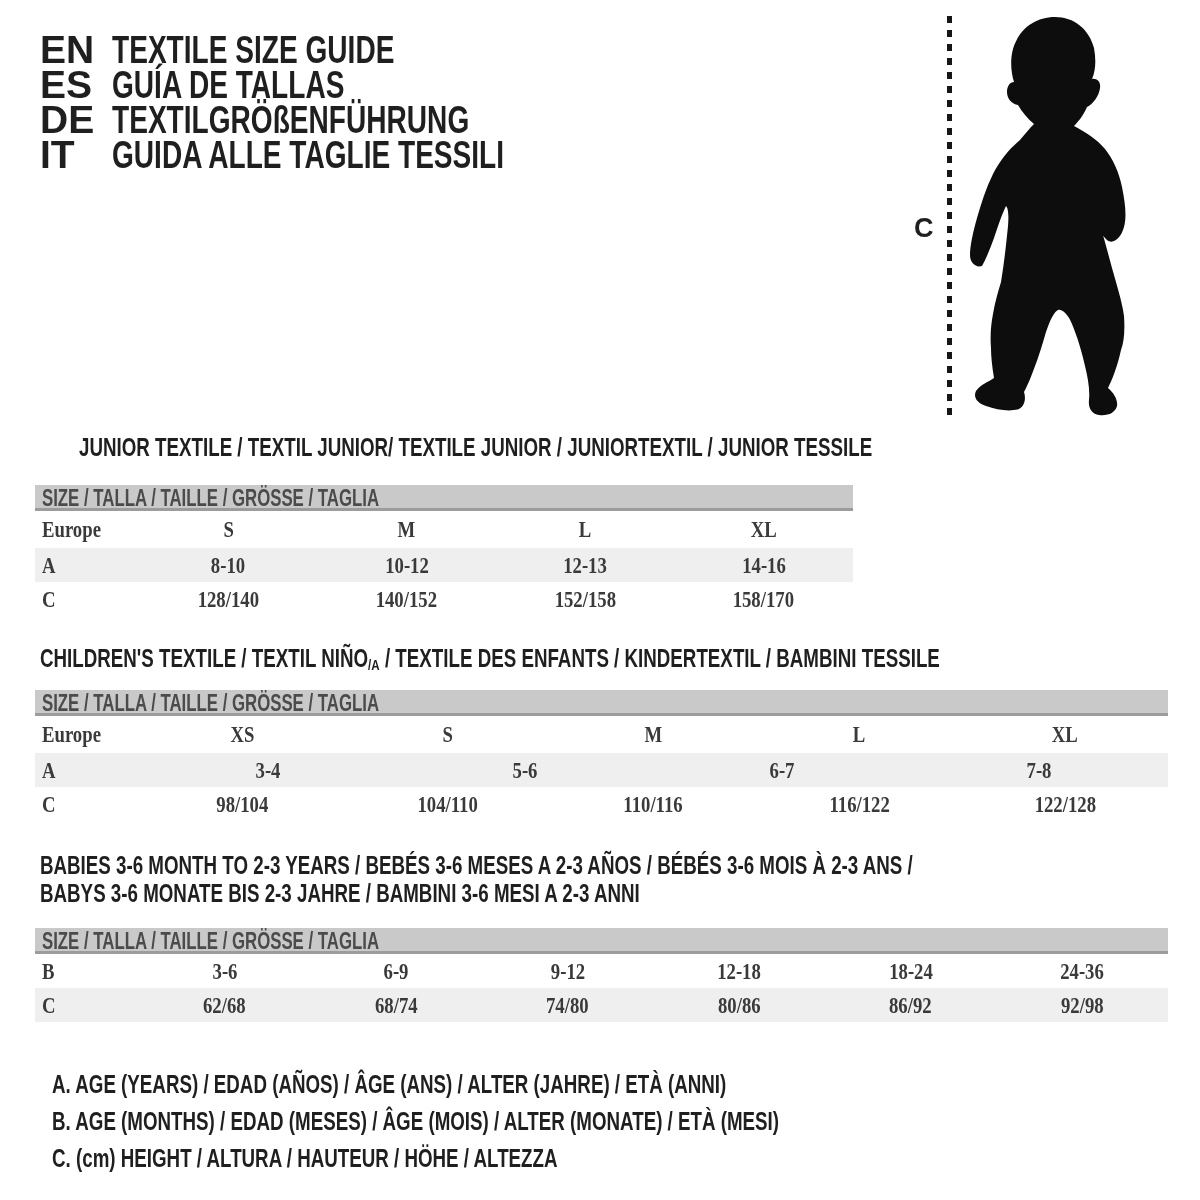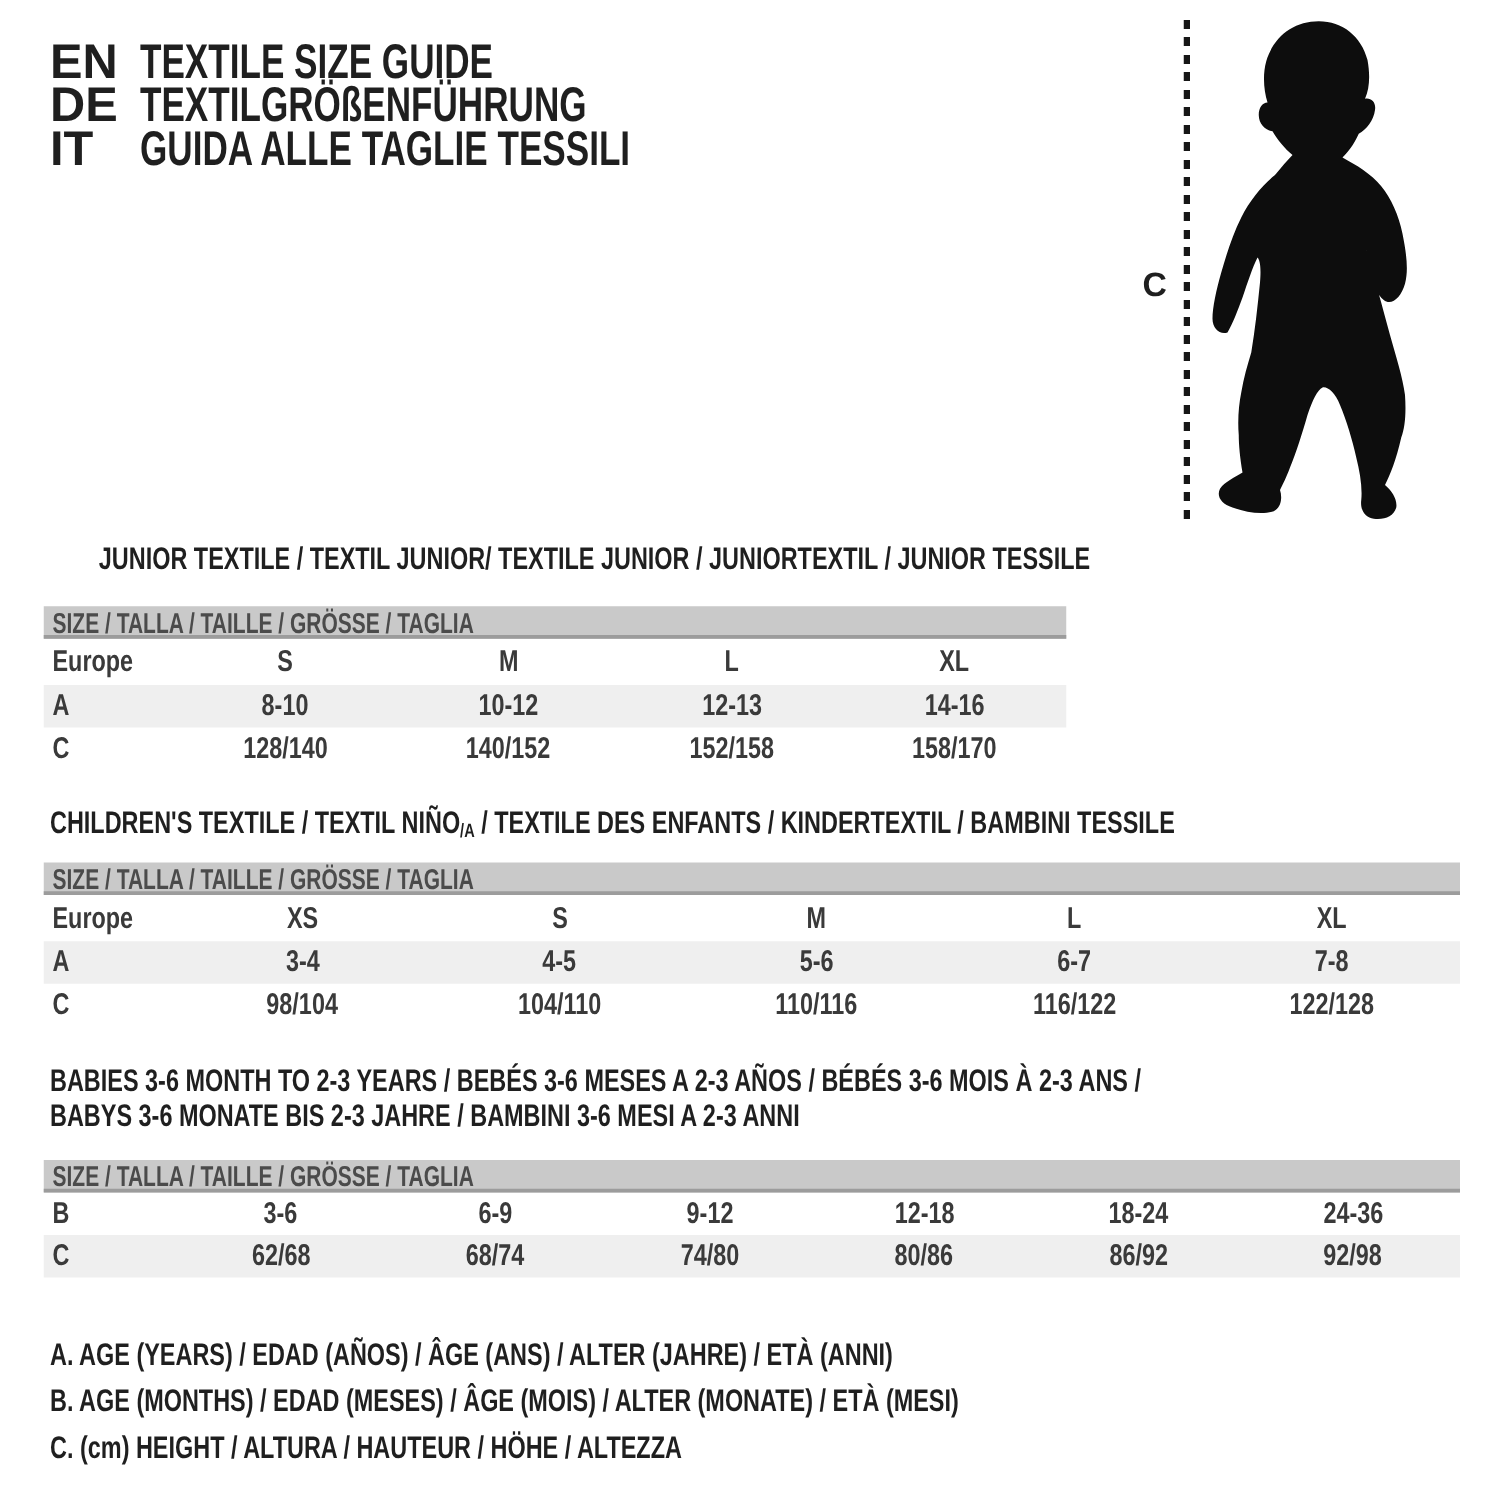--- a/index.html
+++ b/index.html
@@ -38,39 +38,43 @@
   .tbl-title{position:absolute;left:40px;font-size:25px;line-height:28px;}
   .subA{font-size:.62em;vertical-align:-0.22em;}
 
   
   .size-table{position:absolute;left:35px;}
   .band{
     height:26px;background:var(--band);border-bottom:3px solid var(--bandline);
     display:flex;align-items:flex-start;padding-left:7px;
     color:var(--bandtxt);font-size:23px;
   }
-  .trow{display:flex;align-items:center;height:34px;font-size:24px;color:var(--cell);}
+  .trow{display:flex;align-items:center;height:34px;font-size:24px;color:var(--cell);font-family:Liberation Serif, serif;}
   .trow.head{height:37px;}
   .trow.shaded{background:var(--shade);}
   .trow .lbl{width:104px;padding-left:7px;text-align:left;flex:0 0 104px;}
   .trow .cell{flex:1;text-align:center;}
 
   
-  .legend{position:absolute;left:40px;top:1070px;}
+  .legend{position:absolute;left:52px;top:1070px;}
   .legend .lline{height:37px;font-size:25px;display:flex;align-items:flex-start;}
 </style>
 </head>
 <body>
 
 <div>
 
   <ul class="langs">
     <li>
       <span class="code">EN</span>
       <span class="cx" style="--s:.72">TEXTILE SIZE GUIDE</span>
+    </li>
+    <li>
+      <span class="code">ES</span>
+      <span class="cx" style="--s:.72">GUÍA DE TALLAS</span>
     </li>
     <li>
       <span class="code">DE</span>
       <span class="cx" style="--s:.72">TEXTILGRÖßENFÜHRUNG</span>
     </li>
     <li>
       <span class="code">IT</span>
       <span class="cx" style="--s:.72">GUIDA ALLE TAGLIE TESSILI</span>
     </li>
   </ul>
@@ -173,21 +177,20 @@
           <span class="lbl"><span class="cxc">Europe</span></span>
           <span class="cell"><span class="cxc">XS</span></span>
           <span class="cell"><span class="cxc">S</span></span>
           <span class="cell"><span class="cxc">M</span></span>
           <span class="cell"><span class="cxc">L</span></span>
           <span class="cell"><span class="cxc">XL</span></span>
         </div>
         <div class="trow shaded">
           <span class="lbl"><span class="cxc">A</span></span>
           <span class="cell"><span class="cxc">3-4</span></span>
-          <span class="cell"><span class="cxc">4-5</span></span>
           <span class="cell"><span class="cxc">5-6</span></span>
           <span class="cell"><span class="cxc">6-7</span></span>
           <span class="cell"><span class="cxc">7-8</span></span>
         </div>
         <div class="trow">
           <span class="lbl"><span class="cxc">C</span></span>
           <span class="cell"><span class="cxc">98/104</span></span>
           <span class="cell"><span class="cxc">104/110</span></span>
           <span class="cell"><span class="cxc">110/116</span></span>
           <span class="cell"><span class="cxc">116/122</span></span>

